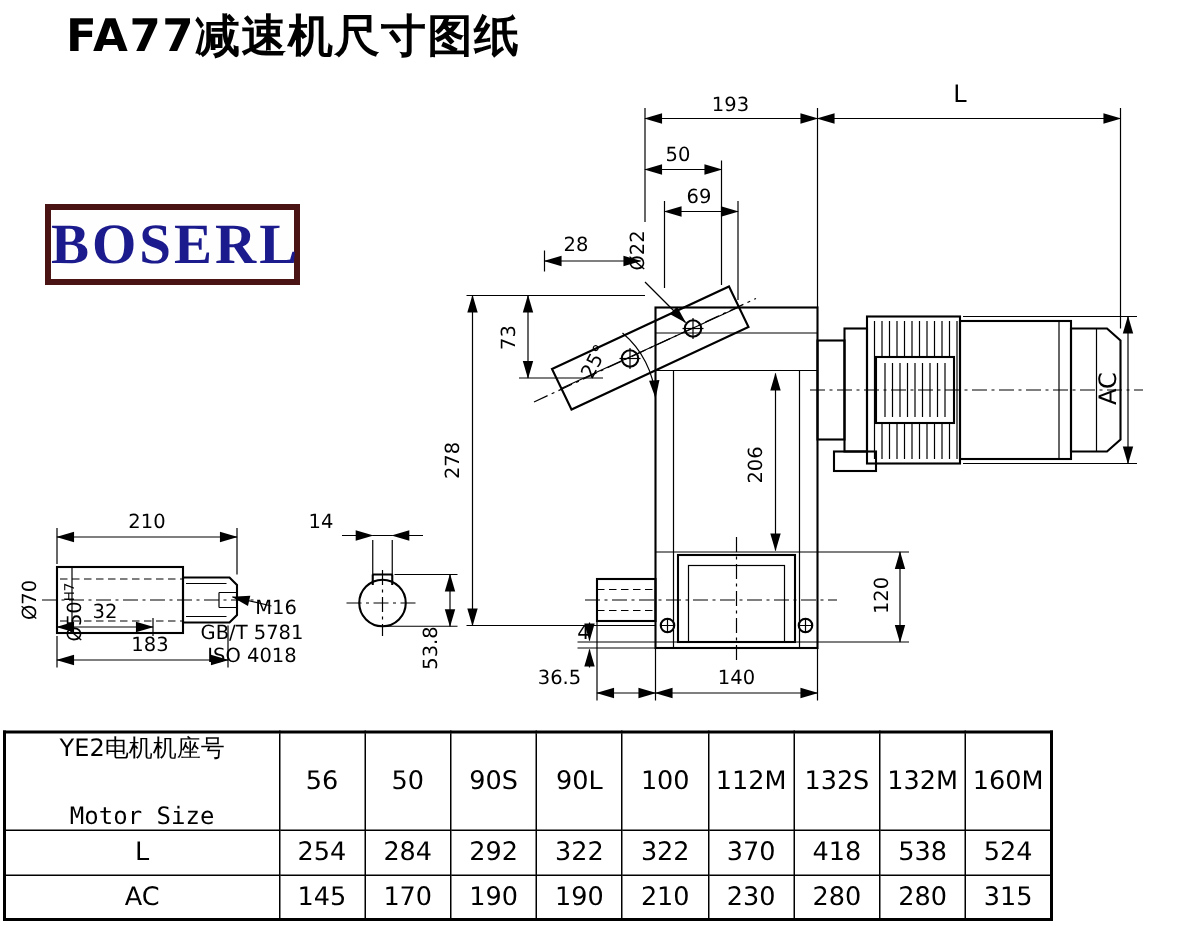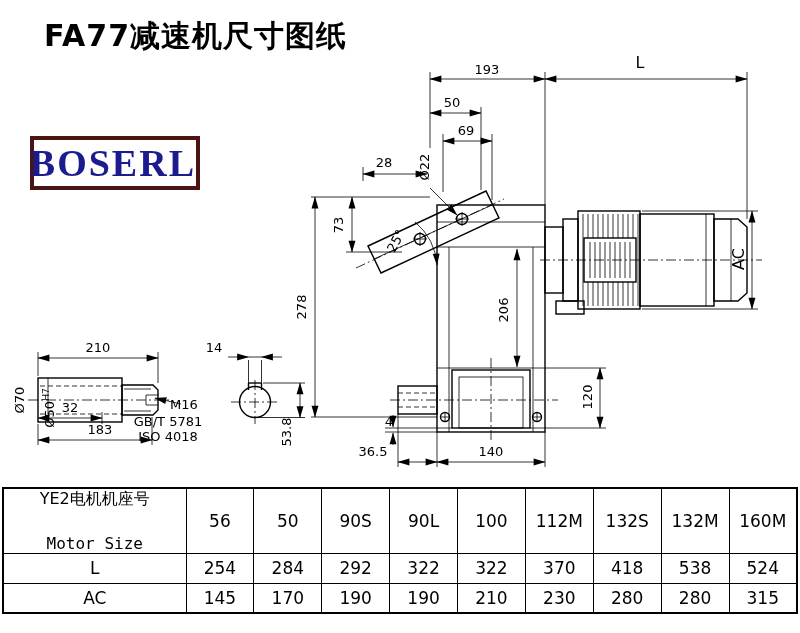--- a/index.html
+++ b/index.html
@@ -1,49 +1,49 @@
 <!DOCTYPE html>
 <html><head>
 <meta charset="utf-8">
 <style>
   html,body { margin:0; padding:0; }
   body {
     width:800px; height:633px; background:#ffffff; position:relative;
     font-family:"DejaVu Sans", sans-serif; color:#000; overflow:hidden;
   }
   .title {
-    position:absolute; left:44px; top:16px;
+    position:absolute; left:44px; top:4px;
     font-size:30px; font-weight:800; letter-spacing:1px;
     font-family:"DejaVu Sans", sans-serif;
   }
   .logo-box {
     position:absolute; left:30px; top:136px; width:162px; height:46px;
     border:4px solid #4a1414; background:#fefefe;
-    display:flex; align-items:center; justify-content:flex-end;
+    display:flex; align-items:center; justify-content:flex-start;
   }
   .logo-box span {
     font-family:"Liberation Serif", serif; font-weight:bold;
     font-size:38px; color:#1b1b8e; letter-spacing:2px; line-height:1;
   }
   svg.drawing { position:absolute; left:0; top:0; }
 
   
   .thin { stroke:#000; stroke-width:0.8; fill:none; }
   .med  { stroke:#000; stroke-width:1.4; fill:none; }
   .dim  { stroke:#000; stroke-width:0.8; fill:none; marker-start:url(#arr); marker-end:url(#arr); }
   .arr1 { stroke:#000; stroke-width:0.8; fill:none; marker-end:url(#arr); }
   .dash { stroke:#000; stroke-width:0.8; fill:none; stroke-dasharray:10 3 2 3; }
   .hid  { stroke:#000; stroke-width:0.8; fill:none; stroke-dasharray:5 3; }
   .dt   { font-family:"DejaVu Sans",sans-serif; font-size:13px; fill:#000; text-anchor:middle; }
   .dtl  { font-family:"DejaVu Sans",sans-serif; font-size:16px; fill:#000; text-anchor:middle; }
   .fw   { fill:#ffffff; }
 
   
   table.dims {
-    position:absolute; left:2px; top:487px; width:796px;
+    position:absolute; left:2px; top:487px; width:700px;
     border-collapse:collapse; table-layout:fixed;
     border:2px solid #000;
   }
   table.dims td, table.dims th {
     border:1px solid #000; text-align:center; vertical-align:middle;
     font-size:17px; font-weight:normal; padding:0; overflow:hidden;
   }
   table.dims col.first { width:183px; }
   tr.hdr  { height:52px; }
   tr.data { height:30px; }

